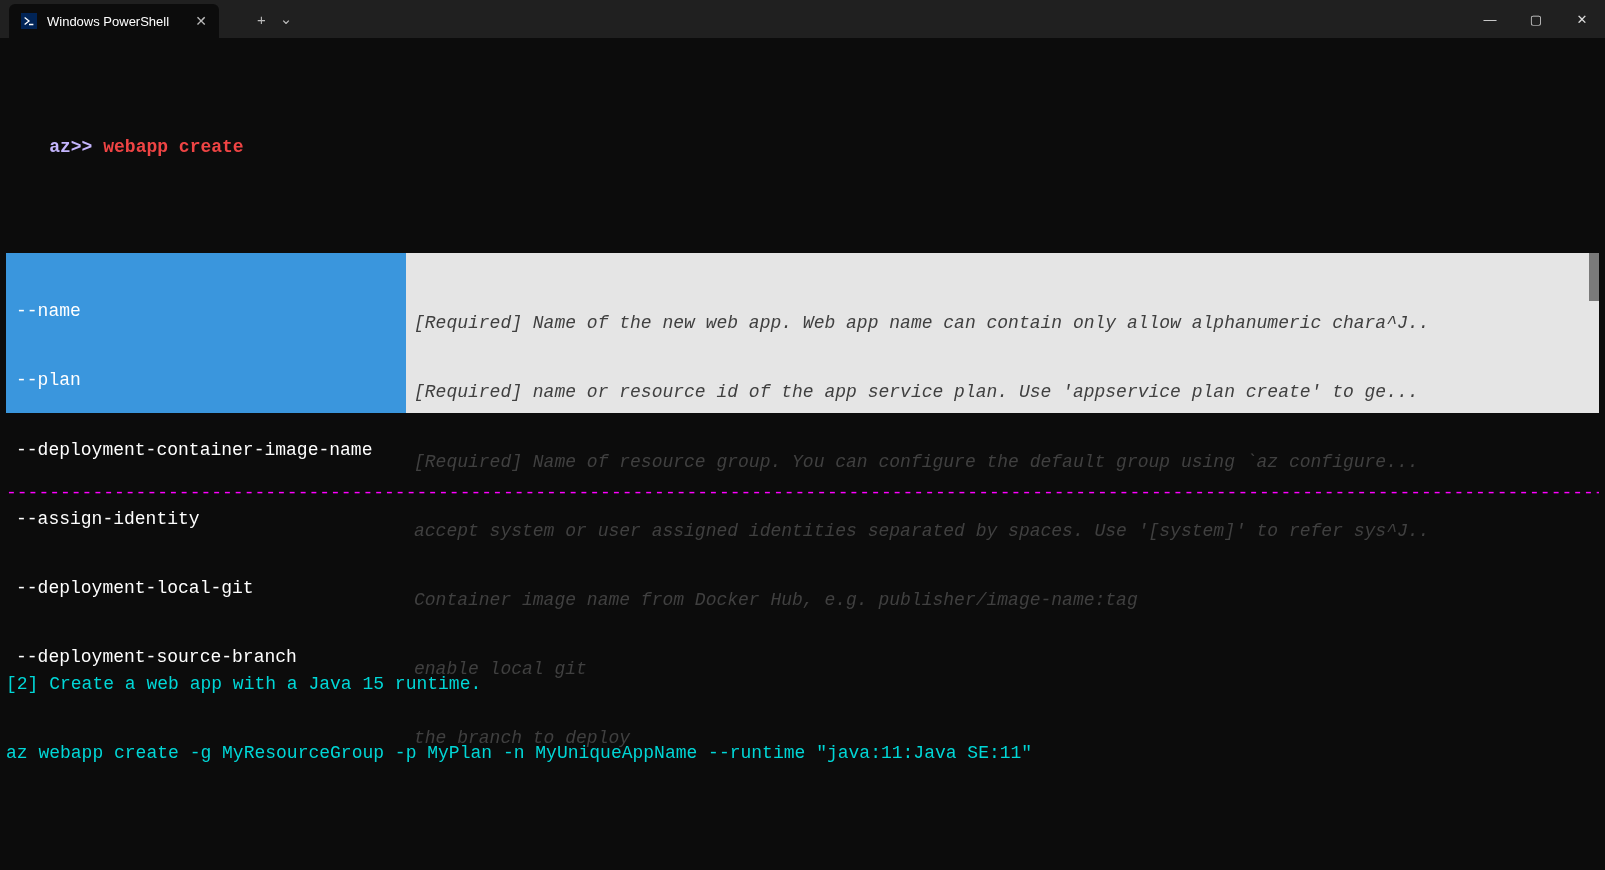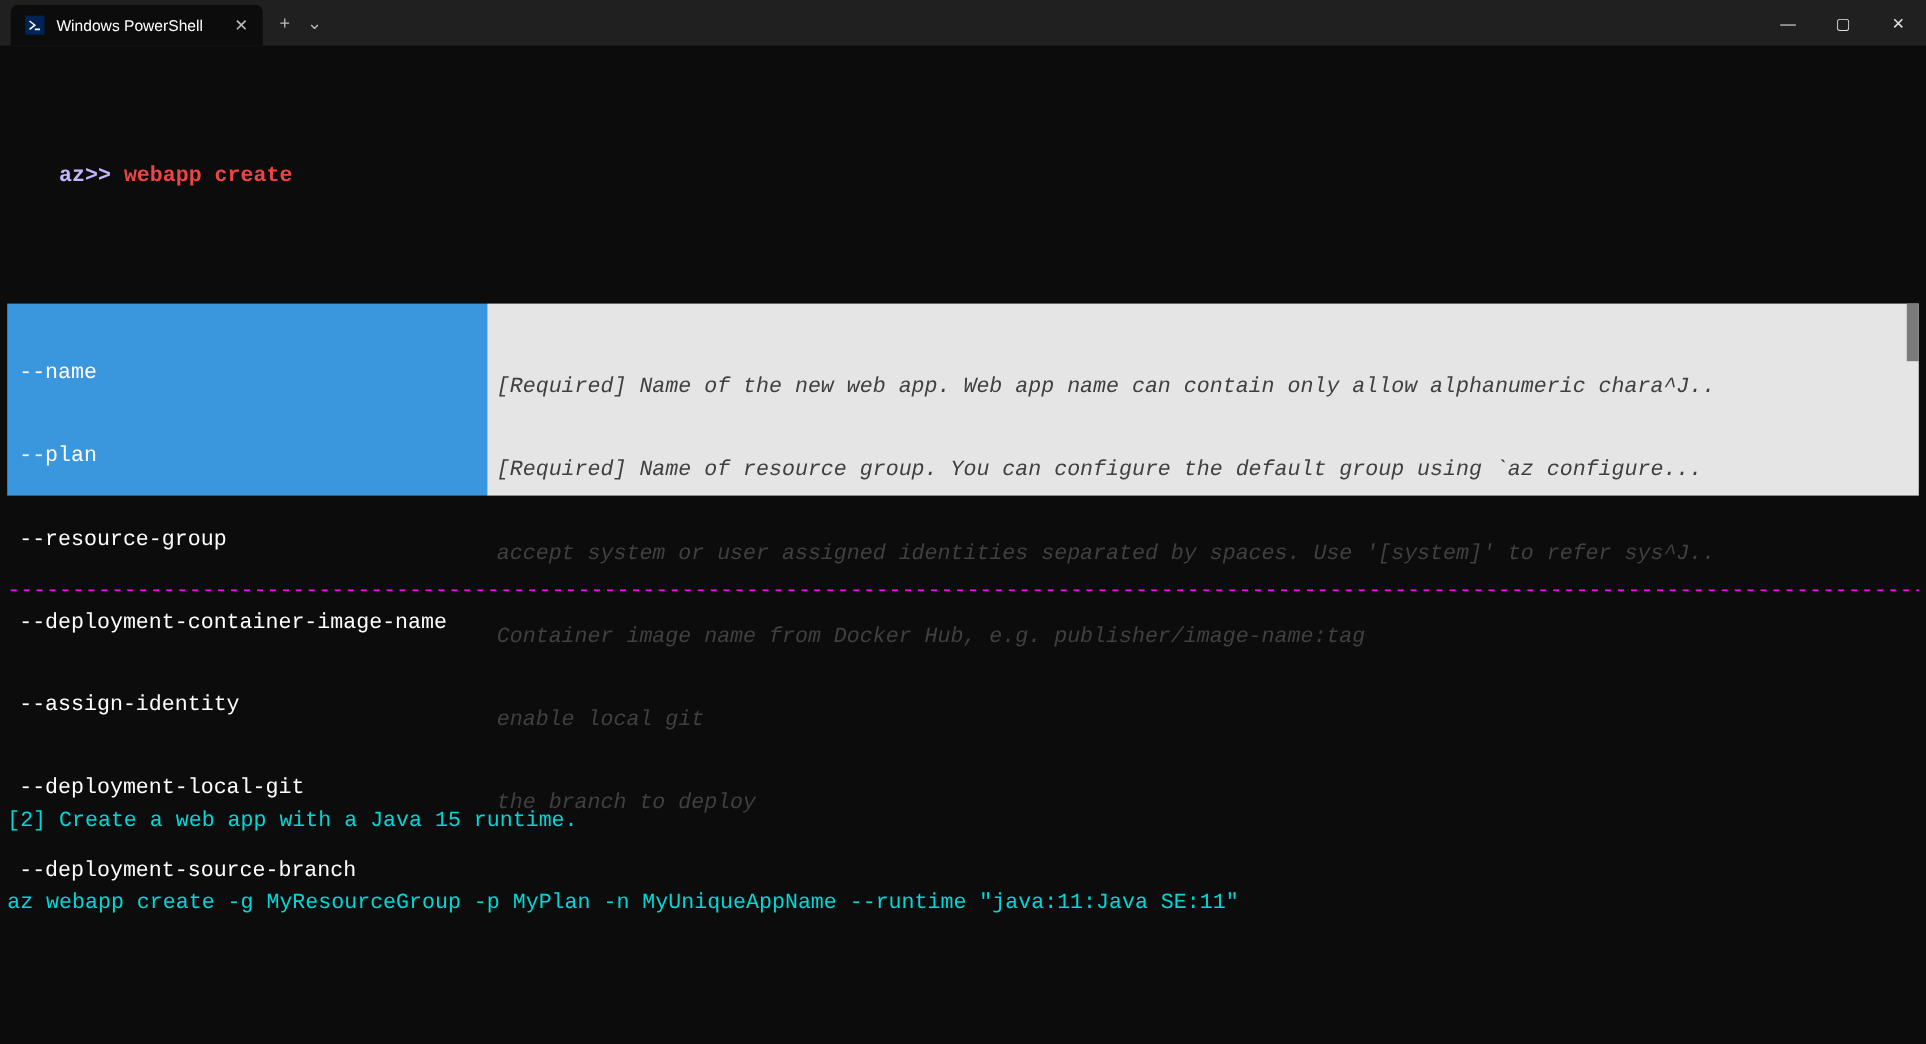--- a/index.html
+++ b/index.html
@@ -15,20 +15,21 @@
       flex-direction: column;
     }
     .titlebar {
       background: #202020;
       height: 38px;
       display: flex;
       align-items: center;
       font-family: 'Segoe UI', sans-serif;
       font-size: 13px;
       color: #ffffff;
+      gap: 24px;
     }
     .tab {
       background: #0c0c0c;
       height: 34px;
       display: flex;
       align-items: center;
       padding: 0 12px;
       gap: 10px;
       border-top-left-radius: 6px;
       border-top-right-radius: 6px;
@@ -153,28 +154,28 @@
 <div class="terminal">
 
   <div class="prompt-line">
     <span class="prompt-az">az&gt;&gt;</span><span class="prompt-cmd"> webapp create</span>
   </div>
 
   <div class="suggest-box">
     <div class="suggest-left">
       <div>--name</div>
       <div>--plan</div>
-      <div>--resource-group</div>
       <div>--deployment-container-image-name</div>
       <div>--assign-identity</div>
       <div>--deployment-local-git</div>
       <div>--deployment-source-branch</div>
     </div>
     <div class="suggest-right">
       <div>[Required] Name of the new web app. Web app name can contain only allow alphanumeric chara^J..</div>
+      <div>[Required] name or resource id of the app service plan. Use 'appservice plan create' to ge...</div>
       <div>[Required] Name of resource group. You can configure the default group using `az configure...</div>
       <div>accept system or user assigned identities separated by spaces. Use '[system]' to refer sys^J..</div>
       <div>Container image name from Docker Hub, e.g. publisher/image-name:tag</div>
       <div>enable local git</div>
       <div>the branch to deploy</div>
       <div class="suggest-scrollbar"></div>
     </div>
   </div>
 
   <div class="divider">------------------------------------------------------------------------------------------------------------------------------------------------------</div>

